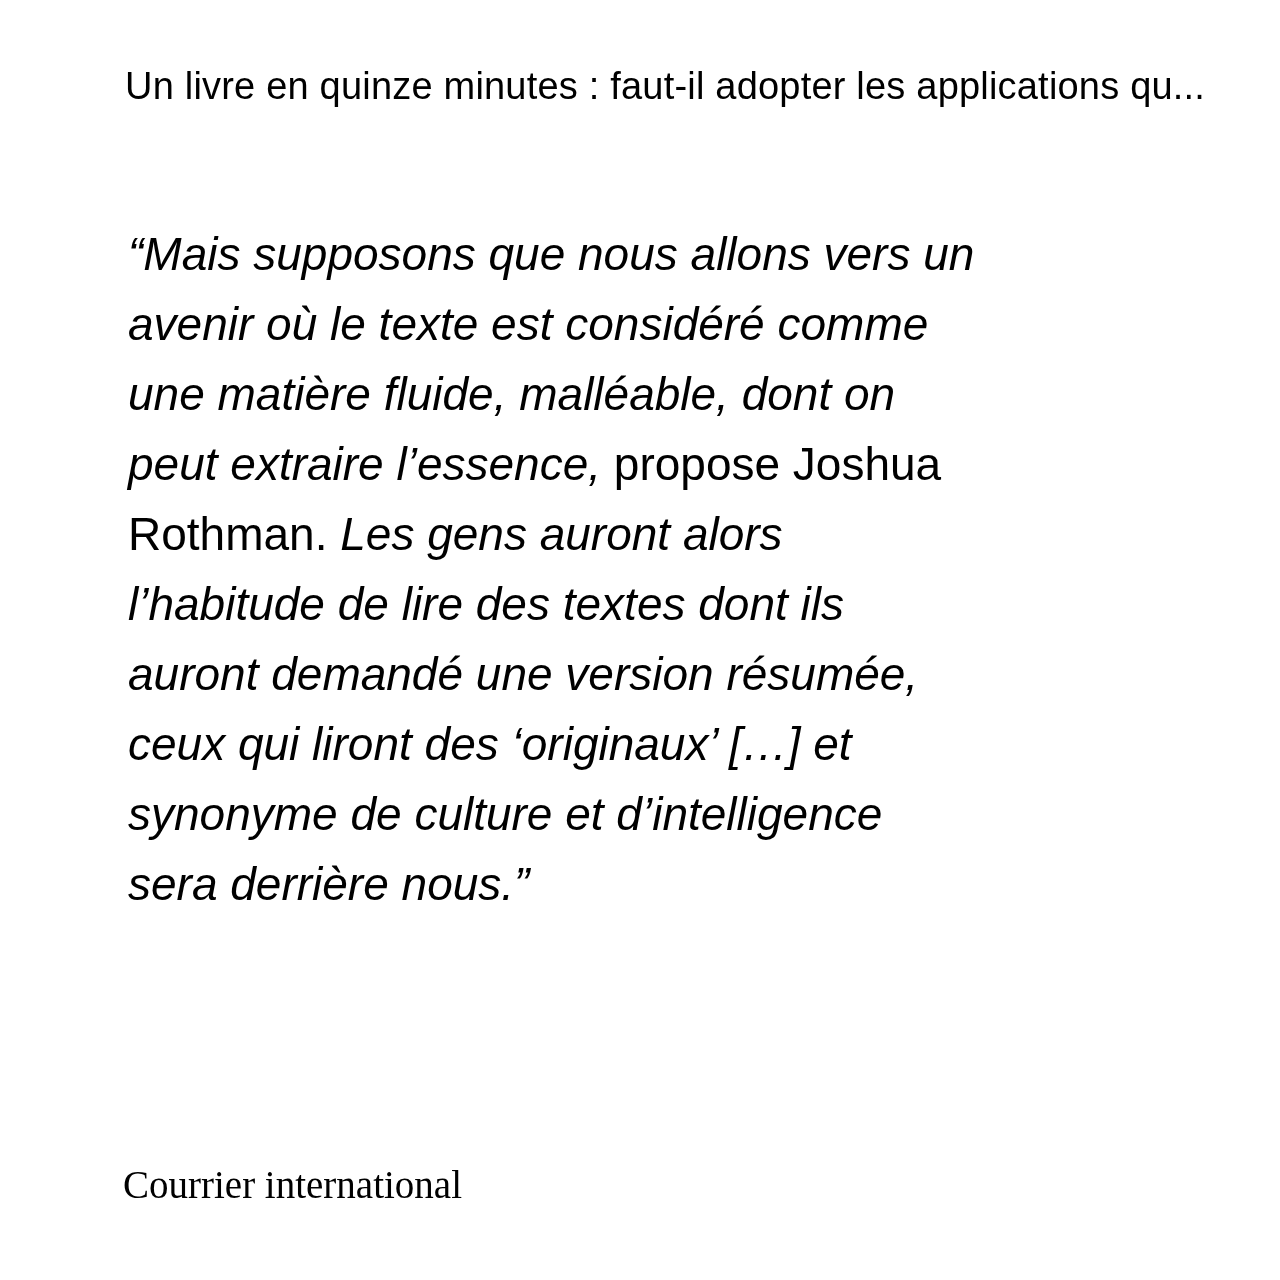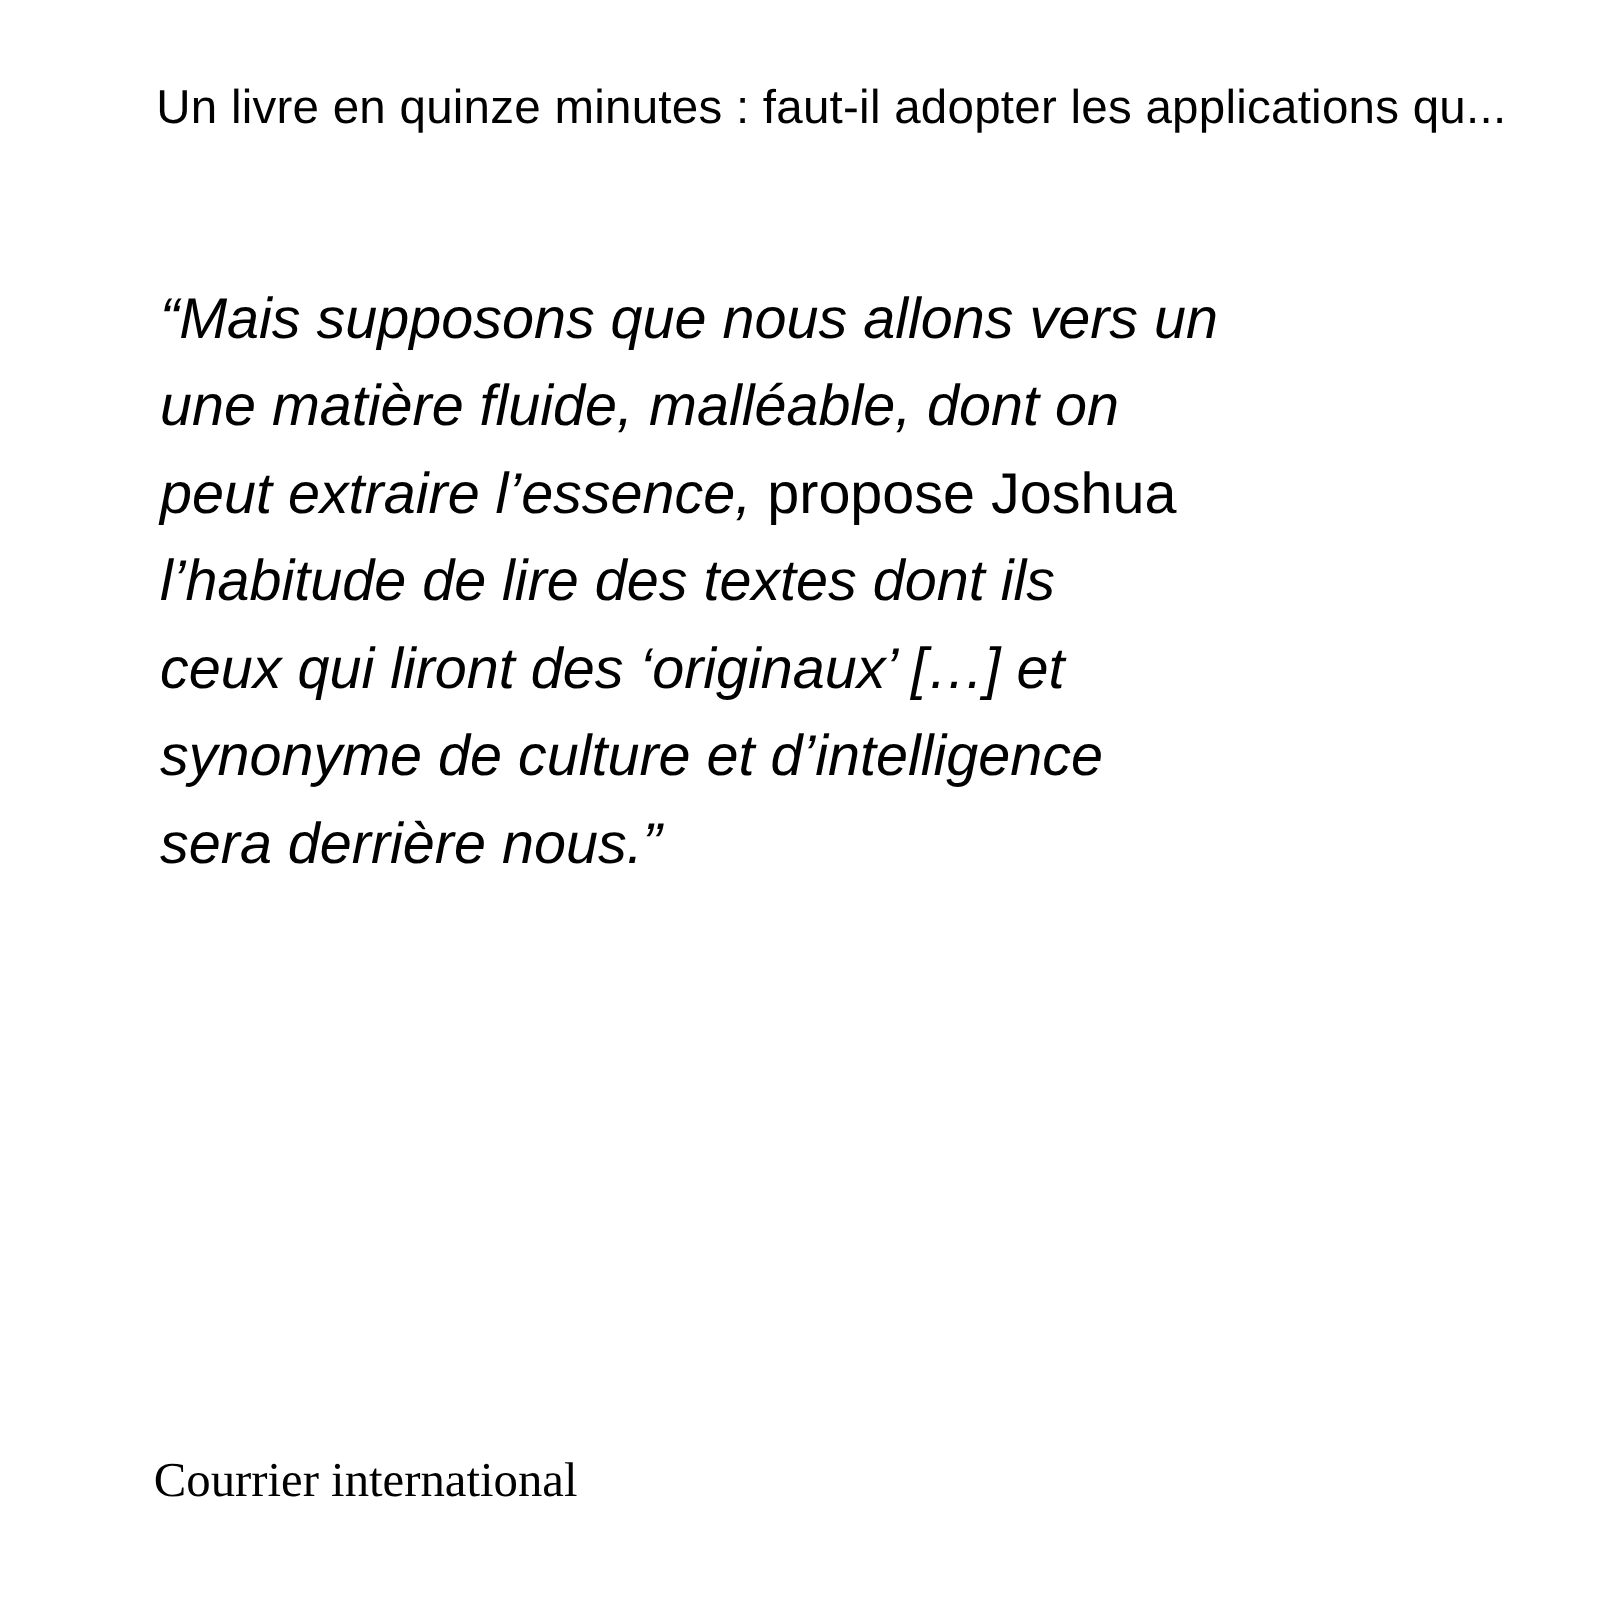--- a/index.html
+++ b/index.html
@@ -62,22 +62,25 @@
   }
 </style>
 </head>
 <body style="background: rgb(255, 255, 255);">
 
 <div class="page" style="background: rgb(255, 255, 255); color: rgb(0, 0, 0);">
   <div class="article-title">Un livre en quinze minutes : faut-il adopter les applications qu...</div>
 
   <div class="pull-quote">
       <div class="quote-line"><span class="seg-italic">“Mais supposons que nous allons vers un</span></div>
+      <div class="quote-line"><span class="seg-italic">avenir où le texte est considéré comme</span></div>
       <div class="quote-line"><span class="seg-italic">une matière fluide, malléable, dont on</span></div>
       <div class="quote-line"><span class="seg-italic">peut extraire l’essence,</span><span class="seg-roman"> propose Joshua</span></div>
+      <div class="quote-line"><span class="seg-roman">Rothman. </span><span class="seg-italic">Les gens auront alors</span></div>
       <div class="quote-line"><span class="seg-italic">l’habitude de lire des textes dont ils</span></div>
+      <div class="quote-line"><span class="seg-italic">auront demandé une version résumée,</span></div>
       <div class="quote-line"><span class="seg-italic">ceux qui liront des ‘originaux’ […] et</span></div>
       <div class="quote-line"><span class="seg-italic">synonyme de culture et d’intelligence</span></div>
       <div class="quote-line"><span class="seg-italic">sera derrière nous.”</span></div>
     </div>
 
   <div class="source-attribution">Courrier international</div>
 </div>
 
 </body></html>

